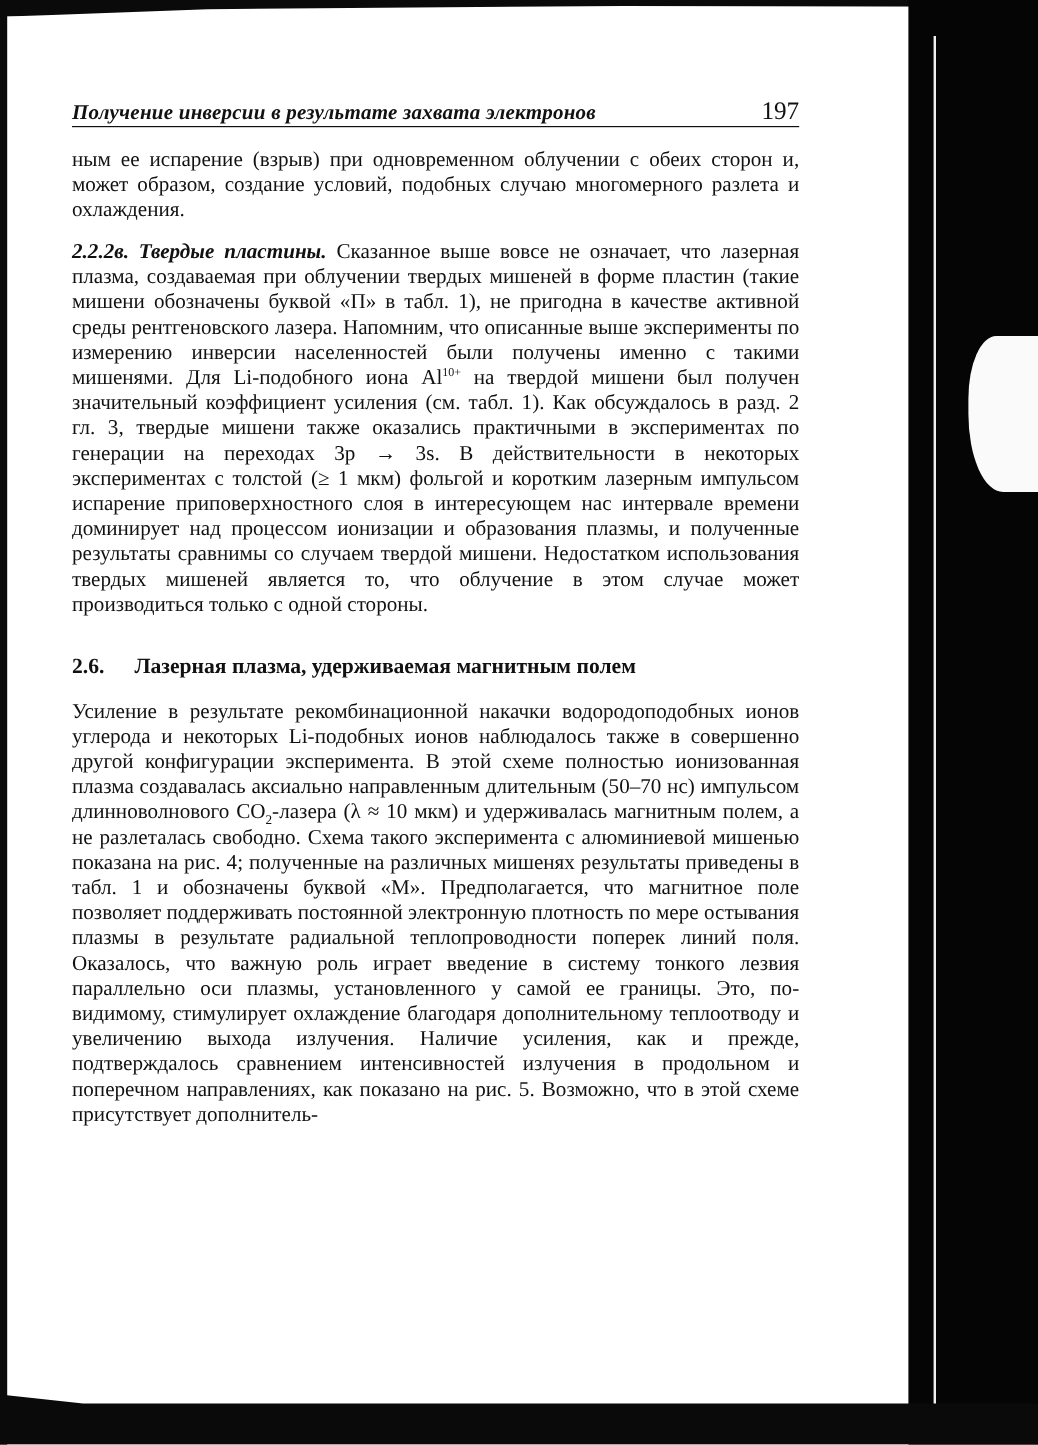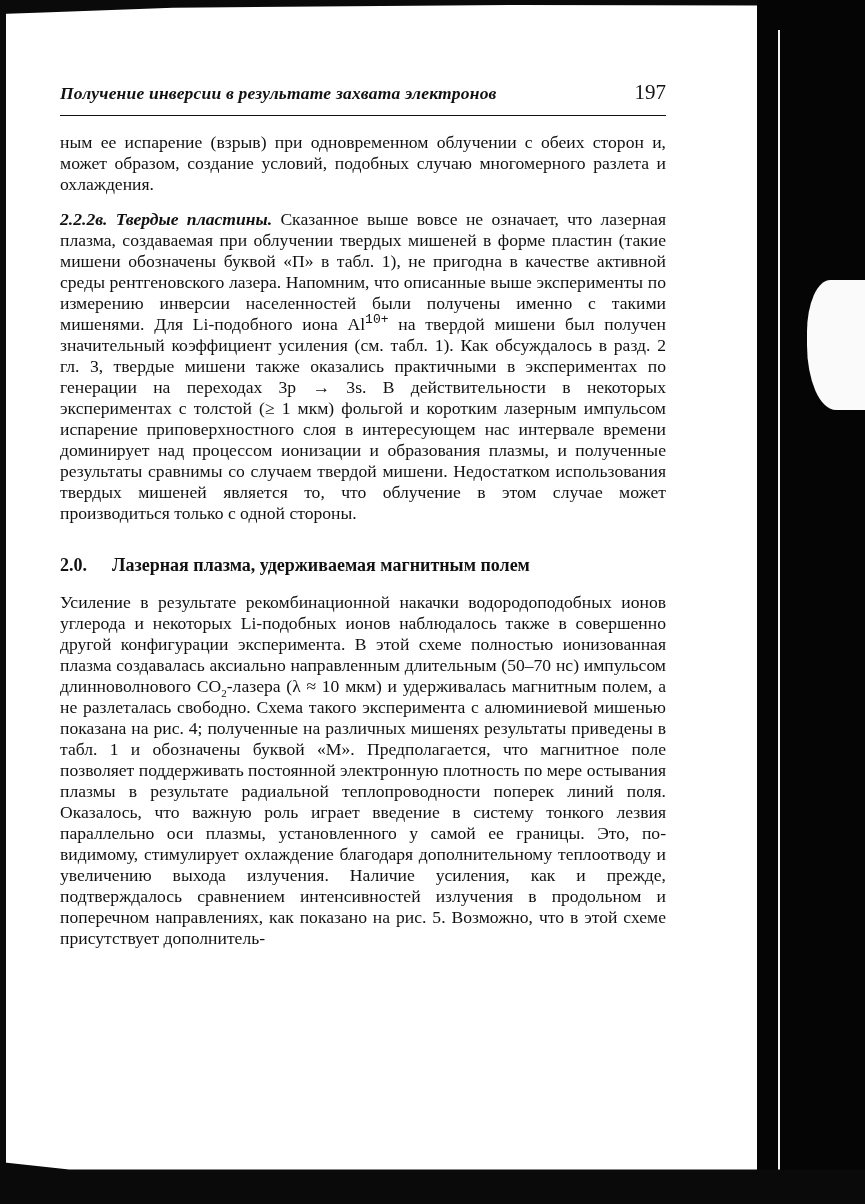--- a/index.html
+++ b/index.html
@@ -31,38 +31,38 @@
   .scan-bottom {
     position: absolute; left: 0; top: 1162px; width: 865px; height: 42px;
     background: #0a0a0a;
     clip-path: polygon(0 0, 8% 18%, 100% 18%, 100% 100%, 0 100%);
   }
   .page {
     position: absolute; left: 60px; top: 80px; width: 606px;
   }
   .running-head {
     display: flex; justify-content: space-between; align-items: baseline;
-    border-bottom: 1.5px solid #111; padding-bottom: 10px;
+    border-bottom: 1.5px solid #111; padding-bottom: 0;
     font-size: 17.5px;
   }
   .running-head .title { font-style: italic; font-weight: bold; letter-spacing: 0.2px; }
   .running-head .pagenum { font-size: 21px; }
   .para {
     font-size: 17.6px; line-height: 21px; text-align: justify; margin: 0;
     text-align-last: left;
   }
   .p1 { margin-top: 16px; }
   .p2 { margin-top: 14px; }
   .subsec-label { font-style: italic; font-weight: bold; margin-top: 28px; }
   .section-heading {
     margin-top: 31px; font-size: 18px; font-weight: bold; display: flex;
   }
   .section-heading .num { width: 52px; }
   .p3 { margin-top: 16px; }
-  sup { font-size: 13px; line-height: 0; font-family: Liberation Mono, monospace; }
+  sup { font-size: 10px; line-height: 0; }
   sub { font-size: 11px; line-height: 0; }
 </style>
 </head>
 <body>
 
 <div class="scan-top"></div>
 <div class="scan-left"></div>
 <div class="scan-right">
   <div class="inner-line"></div>
   <div class="light-patch"></div>
@@ -75,20 +75,20 @@
     <span class="pagenum">197</span>
   </div>
 
   <p class="para p1">ным ее испарение (взрыв) при одновременном облучении с обеих сторон и, может образом, создание условий, подобных случаю многомерного разлета и охлаждения.</p>
 
   <p class="para p2">
     <span class="subsec-label">2.2.2в. Твердые пластины.</span><span> Сказанное выше вовсе не означает, что лазерная плазма, создаваемая при облучении твердых мишеней в форме пластин (такие мишени обозначены буквой «П» в табл. 1), не пригодна в качестве активной среды рентгеновского лазера. Напомним, что описанные выше эксперименты по измерению инверсии населенностей были получены именно с такими мишенями. Для Li-подобного иона Al</span><sup>10+</sup><span> на твердой мишени был получен значительный коэффициент усиления (см. табл. 1). Как обсуждалось в разд. 2 гл. 3, твердые мишени также оказались практичными в экспериментах по генерации на переходах 3p → 3s. В действительности в некоторых экспериментах с толстой (≥ 1 мкм) фольгой и коротким лазерным импульсом испарение приповерхностного слоя в интересующем нас интервале времени доминирует над процессом ионизации и образования плазмы, и полученные результаты сравнимы со случаем твердой мишени. Недостатком использования твердых мишеней является то, что облучение в этом случае может производиться только с одной стороны.</span>
   </p>
 
   <div class="section-heading">
-    <span class="num">2.0.</span>
+    <span class="num">2.6.</span>
     <span>Лазерная плазма, удерживаемая магнитным полем</span>
   </div>
 
   <p class="para p3">
     <span>Усиление в результате рекомбинационной накачки водородоподобных ионов углерода и некоторых Li-подобных ионов наблюдалось также в совершенно другой конфигурации эксперимента. В этой схеме полностью ионизованная плазма создавалась аксиально направленным длительным (50–70 нс) импульсом длинноволнового CO</span><sub>2</sub><span>-лазера (λ ≈ 10 мкм) и удерживалась магнитным полем, а не разлеталась свободно. Схема такого эксперимента с алюминиевой мишенью показана на рис. 4; полученные на различных мишенях результаты приведены в табл. 1 и обозначены буквой «М». Предполагается, что магнитное поле позволяет поддерживать постоянной электронную плотность по мере остывания плазмы в результате радиальной теплопроводности поперек линий поля. Оказалось, что важную роль играет введение в систему тонкого лезвия параллельно оси плазмы, установленного у самой ее границы. Это, по-видимому, стимулирует охлаждение благодаря дополнительному теплоотводу и увеличению выхода излучения. Наличие усиления, как и прежде, подтверждалось сравнением интенсивностей излучения в продольном и поперечном направлениях, как показано на рис. 5. Возможно, что в этой схеме присутствует дополнитель-</span>
   </p>
 </div>
 
 </body></html>

